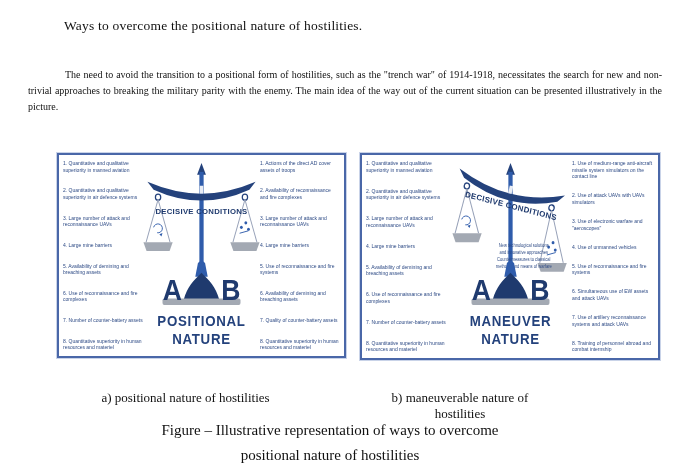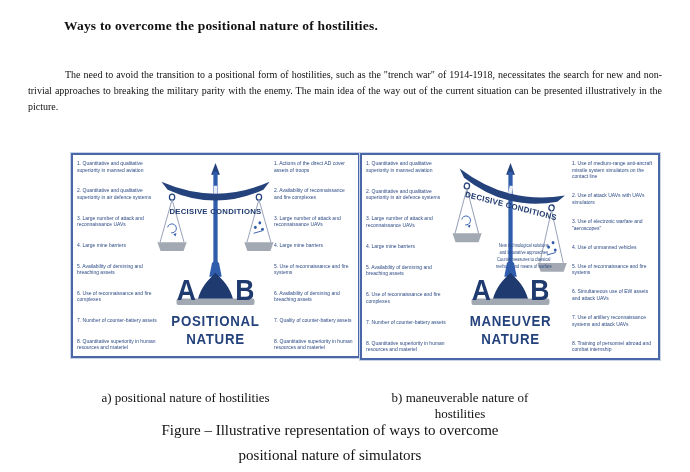--- a/index.html
+++ b/index.html
@@ -2,29 +2,29 @@
 <html><head>
 <meta charset="utf-8">
 <style>
   html,body{margin:0;padding:0;}
   body{
     width:690px;height:472px;position:relative;background:#ffffff;
     font-family:"Liberation Serif", serif;color:#111;overflow:hidden;
   }
   .heading{
     position:absolute;left:64px;top:18px;width:560px;
-    font-size:13.5px;font-weight:bold;letter-spacing:0.2px;
+    font-size:13.5px;font-weight:normal;letter-spacing:0.2px;
   }
   .body-par{
     position:absolute;left:28px;top:57px;width:634px;
     font-size:10px;line-height:1.6;text-align:justify;text-indent:37px;
   }
   .figures{
     position:absolute;left:57px;top:153px;width:603px;height:208px;
-    display:flex;justify-content:flex-end;
+    display:flex;justify-content:space-between;
   }
   .panel{
     box-sizing:border-box;background:#fff;
     border:2px solid #4a67a8;outline:1px solid #c9d3e8;
     display:flex;padding:5px 4px;
   }
   .panel-a{width:289px;height:205px;}
   .panel-b{width:300px;height:207px;}
   .col{
     width:82px;display:flex;flex-direction:column;justify-content:space-between;
@@ -180,14 +180,14 @@
         <div class="list-item">8. Training of personnel abroad and combat internship</div>
       </div>
   </div>
 </div>
 
 <div class="subcap subcap-a">a) positional nature of hostilities</div>
 <div class="subcap subcap-b">b) maneuverable nature of hostilities</div>
 
 <div class="fig-cap">
   <div>Figure – Illustrative representation of ways to overcome</div>
-  <div>positional nature of simulators</div>
+  <div>positional nature of hostilities</div>
 </div>
 
 </body></html>

